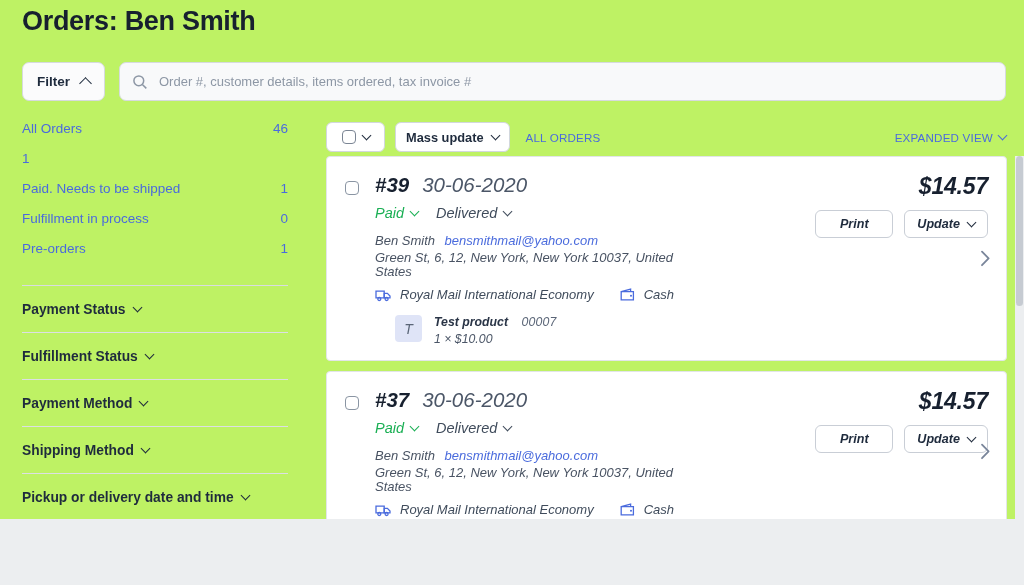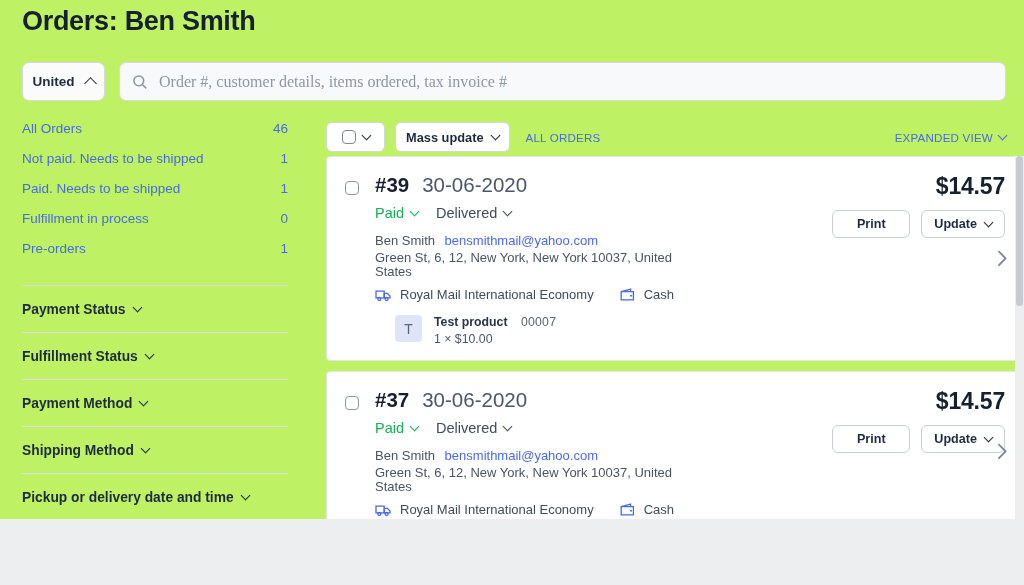--- a/index.html
+++ b/index.html
@@ -72,22 +72,22 @@
     display: flex;
     align-items: center;
     padding: 0 12px;
     gap: 11px;
   }
   .search-input {
     flex: 1;
     border: none;
     outline: none;
     background: transparent;
-    font-family: Liberation Serif, serif;
-    font-size: 16px;
+    font-family: Liberation Sans, sans-serif;
+    font-size: 13px;
     color: #1f2b3d;
   }
   .search-input::placeholder { color: #8d97a5; }
 
   
   .sidebar {
     position: absolute;
     left: 0;
     top: 118px;
     width: 310px;
@@ -219,20 +219,22 @@
     gap: 6px;
     cursor: pointer;
     white-space: nowrap;
   }
 
   
   .list-scroll {
     position: relative;
     height: 429px;
     overflow: hidden;
+    padding-right: 17px;
+    font-style: italic;
   }
 
   .order-card {
     position: relative;
     background: #fff;
     border: 1px solid #e2e5e9;
     border-radius: 4px;
     padding: 16px 18px 14px 18px;
     margin-bottom: 10px;
   }
@@ -430,42 +432,41 @@
 </style>
 </head>
 <body>
 
 <div class="app">
 
   <div class="page-title">Orders: Ben Smith</div>
 
   <div class="searchbar-row">
     <div class="filter-btn">
-      <span>United</span>
+      <span>Filter</span>
       <span class="chev up"></span>
     </div>
     <div class="search-wrap">
       <span>
         <svg width="16" height="16" viewBox="0 0 16 16" fill="none">
           <circle cx="6.8" cy="6.8" r="4.9" stroke="#8d97a5" stroke-width="1.5"></circle>
           <line x1="10.4" y1="10.5" x2="14.3" y2="14.4" stroke="#8d97a5" stroke-width="1.5"></line>
         </svg>
       </span>
       <input class="search-input" type="text" placeholder="Order #, customer details, items ordered, tax invoice #" style="">
     </div>
   </div>
 
   <div class="sidebar">
     <div class="quick-list">
       <div class="quick-item">
         <span class="label">All Orders</span>
         <span class="count">46</span>
       </div>
       <div class="quick-item">
-        <span class="label">Not paid. Needs to be shipped</span>
         <span class="count">1</span>
       </div>
       <div class="quick-item">
         <span class="label">Paid. Needs to be shipped</span>
         <span class="count">1</span>
       </div>
       <div class="quick-item">
         <span class="label">Fulfillment in process</span>
         <span class="count">0</span>
       </div>

